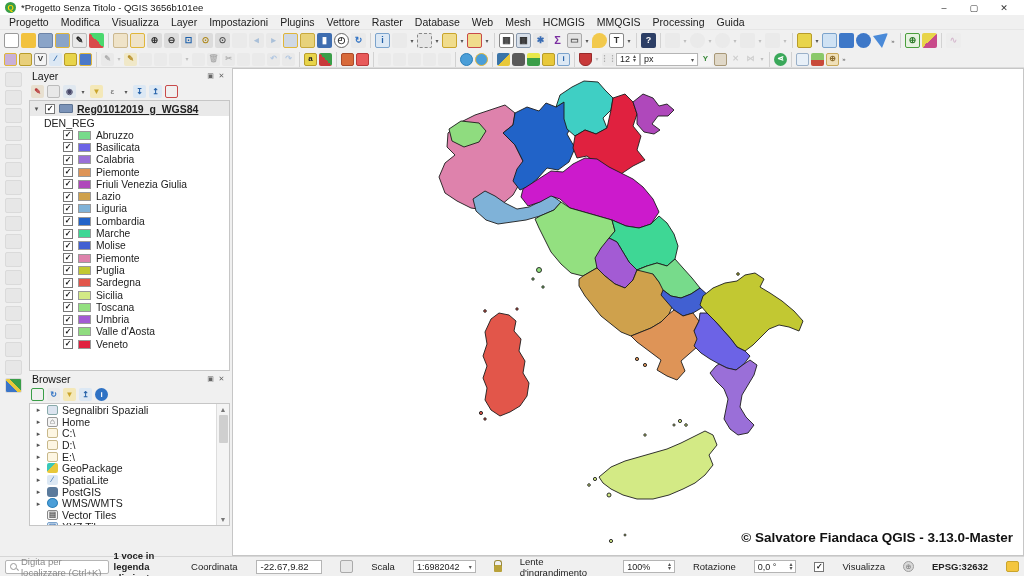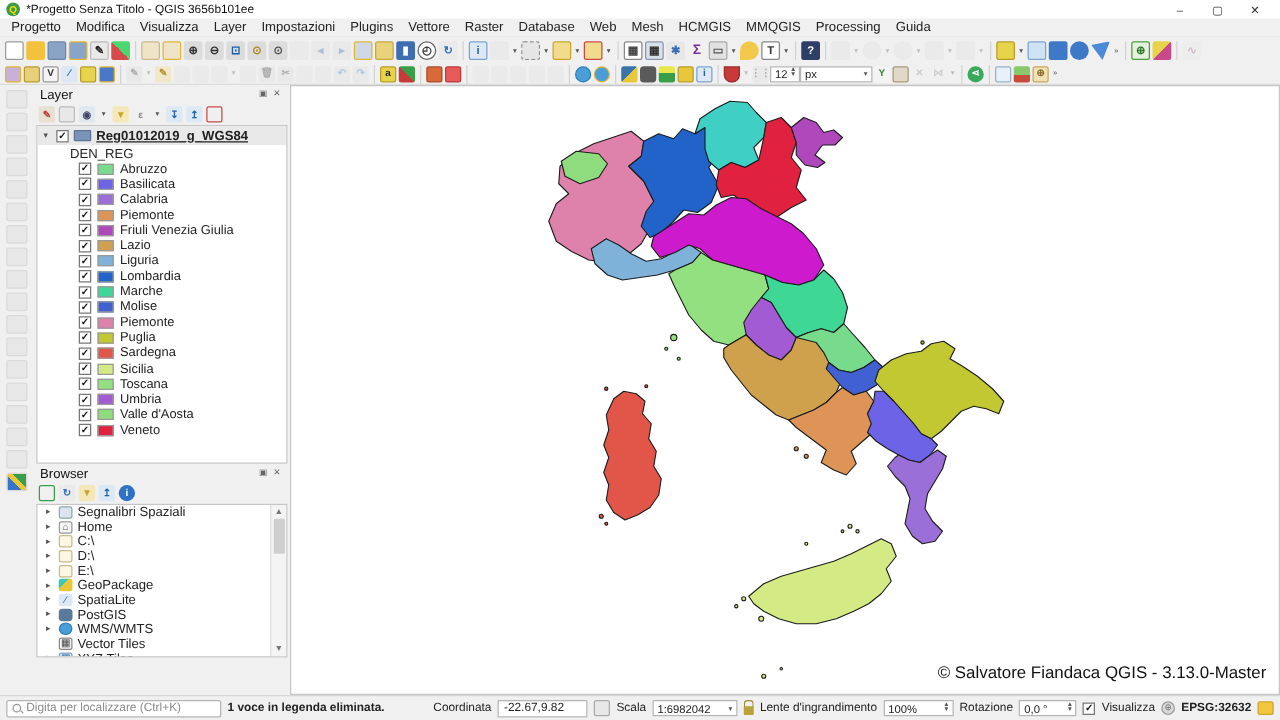--- a/index.html
+++ b/index.html
@@ -40,40 +40,40 @@
 .pti{width:13px;height:13px;border-radius:2px;font-size:8px;font-weight:bold;flex:none}
 .tree{background:#fff;border:1px solid #c6c6c6;overflow:hidden;font-size:10.5px;position:relative}
 .layer-tree{height:271px}
 .browser-tree{height:123px;display:flex}
 .br-list{flex:1;overflow:hidden}
 .root-row{display:flex;align-items:center;gap:4px;height:15px;background:#e9e9e9;padding:0 2px}
 .exp{width:9px;color:#555;font-size:7px;flex:none}
 .cb{width:10px;height:10px;background:#fff;border:1px solid #777;font-size:8px;color:#111;flex:none;font-weight:bold}
 .layer-ic{width:14px;height:9px;background:#7b93b8;border:1px solid #5e7494;border-radius:1px;flex:none}
 .root-name{font-weight:bold;text-decoration:underline;font-size:10.5px}
-.attr-row{height:13px;display:flex;align-items:center;padding-left:26px;font-size:10.5px}
+.attr-row{height:13px;display:flex;align-items:center;padding-left:14px;font-size:10.5px}
 .leg-row{height:12.3px;display:flex;align-items:center;gap:5px;padding-left:33px}
 .swatch{width:13px;height:9px;border:1px solid #999;flex:none}
 .leg-label{font-size:10.3px;white-space:nowrap}
 .br-row{height:11.7px;display:flex;align-items:center;gap:4px;padding-left:4px;white-space:nowrap}
 .br-ic{width:11px;height:10px;border-radius:2px;flex:none;font-size:8px}
 .scrollbar{width:13px;background:#f4f4f4;border-left:1px solid #ddd;display:flex;flex-direction:column;align-items:center;justify-content:space-between;padding:1px 0}
 .scr-thumb{width:9px;height:28px;background:#cfcfcf;border-radius:1px}
 .scr-arrow{color:#777;font-size:7px;width:9px;height:9px}
 
 .map{flex:1;background:#fff;border:1px solid #c6c6c6;position:relative;overflow:hidden}
-.copyright{position:absolute;right:10px;bottom:10px;font-weight:normal;font-size:13.5px;color:#111}
+.copyright{position:absolute;right:10px;bottom:10px;font-weight:bold;font-size:13.5px;color:#111}
 
 .statusbar{height:20px;display:flex;align-items:center;gap:5px;padding:0 5px;background:#f0f0f0;border-top:1px solid #d6d6d6;font-size:9.5px;color:#222}
 .search-box{width:172px;height:14px;background:#fff;border:1px solid #b5b5b5;border-radius:2px;display:flex;align-items:center;gap:4px;padding:0 4px;color:#8a8a8a}
 .mag{width:7px;height:7px;border:1.2px solid #999;border-radius:50%;position:relative;flex:none}
 .mag::after{content:"";position:absolute;width:3px;height:1.2px;background:#999;right:-3px;bottom:-1px;transform:rotate(45deg)}
 .sb-input{height:14px;background:#fff;border:1px solid #b5b5b5;display:flex;align-items:center;padding:0 4px;font-size:9.5px}
 .sb-ic{width:13px;height:13px;border-radius:2px;flex:none;font-size:8px}
-.right-cluster{margin-left:auto;display:flex;align-items:center;gap:5px}
+.right-cluster{margin-left:auto;display:flex;align-items:center;gap:18px}
 .lock{width:8px;height:7px;background:#b9a23a;border-radius:1px;position:relative;margin-top:3px;flex:none}
 .lock::before{content:"";position:absolute;width:6px;height:5px;border:1.4px solid #9a8a3a;border-bottom:none;border-radius:3px 3px 0 0;top:-5px;left:0}
 .globe{width:11px;height:11px;border-radius:50%;background:#d8d8d8;border:1px solid #9d9d9d;color:#777;font-size:7px;flex:none}
 .bubble{width:13px;height:11px;background:#f4c63f;border:1px solid #caa52c;border-radius:2px;flex:none}
 svg{display:block}
 </style>
 </head>
 <body>
 
 <div class="titlebar">

